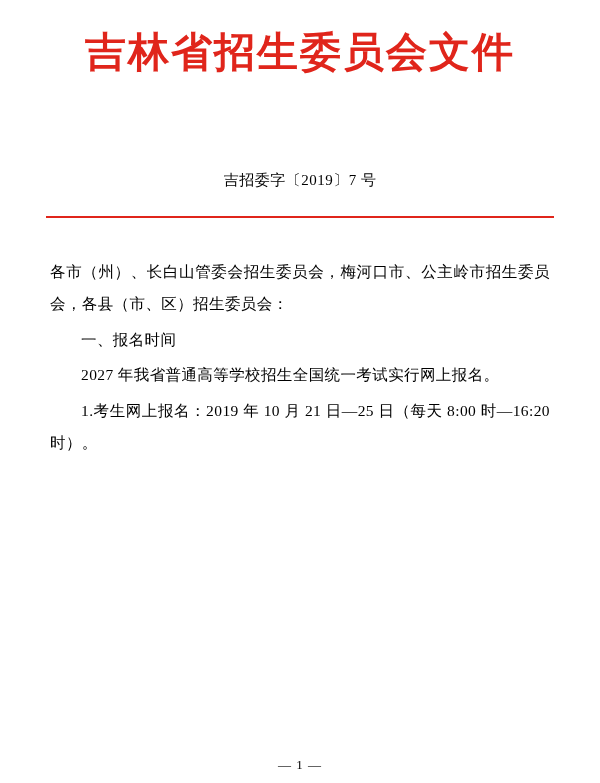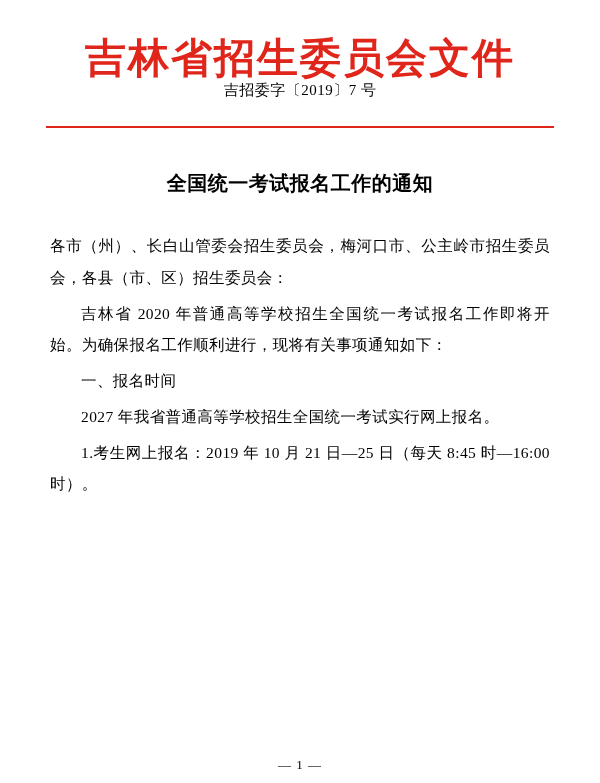--- a/index.html
+++ b/index.html
@@ -12,36 +12,37 @@
     background: #ffffff;
     font-family: "Liberation Serif", "DejaVu Serif", serif;
     color: #000000;
     overflow: hidden;
   }
   .page {
     position: relative;
     width: 600px;
     height: 783px;
     box-sizing: border-box;
-    padding: 14px 46px;
+    padding: 8px 46px;
   }
   .doc-header {
     text-align: center;
     color: #e0251b;
     font-family: "DejaVu Serif", "Liberation Serif", serif;
     font-weight: bold;
     font-size: 41px;
     letter-spacing: 2px;
     line-height: 1.1;
     padding-top: 22px;
     white-space: nowrap;
   }
   .doc-number {
     text-align: center;
     font-size: 15px;
+    margin-top: 96px;
     letter-spacing: 0.5px;
   }
   .red-rule {
     margin-top: 26px;
     height: 2px;
     background: #e0251b;
     width: 100%;
   }
   .doc-title {
     text-align: center;
@@ -79,26 +80,24 @@
 
 <div class="page">
 
   <div class="doc-header">吉林省招生委员会文件</div>
 
   <div class="doc-number">吉招委字〔2019〕7 号</div>
 
   <div class="red-rule"></div>
 
   <div class="doc-title">
-    <div>全国统一考试报名工作的通知</div>
   </div>
 
   <div class="body-text">
     <p class="para">各市（州）、长白山管委会招生委员会，梅河口市、公主岭市招生委员会，各县（市、区）招生委员会：</p>
-    <p class="para indent">吉林省 2020 年普通高等学校招生全国统一考试报名工作即将开始。为确保报名工作顺利进行，现将有关事项通知如下：</p>
     <p class="para indent">一、报名时间</p>
     <p class="para indent">2027 年我省普通高等学校招生全国统一考试实行网上报名。</p>
-    <p class="para indent">1.考生网上报名：2019 年 10 月 21 日—25 日（每天 8:45 时—16:00 时）。</p>
+    <p class="para indent">1.考生网上报名：2019 年 10 月 21 日—25 日（每天 8:00 时—16:20 时）。</p>
   </div>
 
   <div class="page-number">— 1 —</div>
 
 </div>
 
 </body></html>

